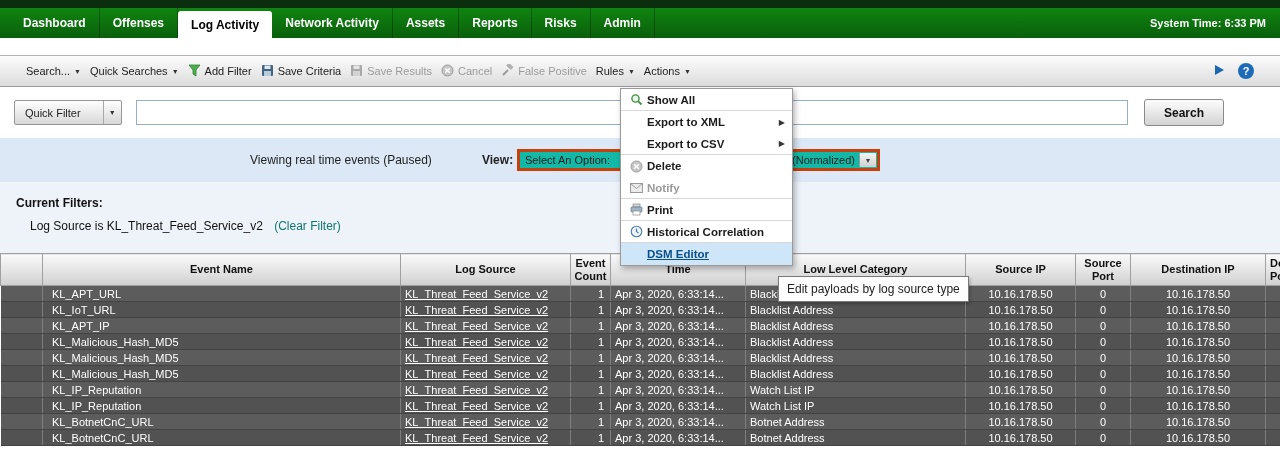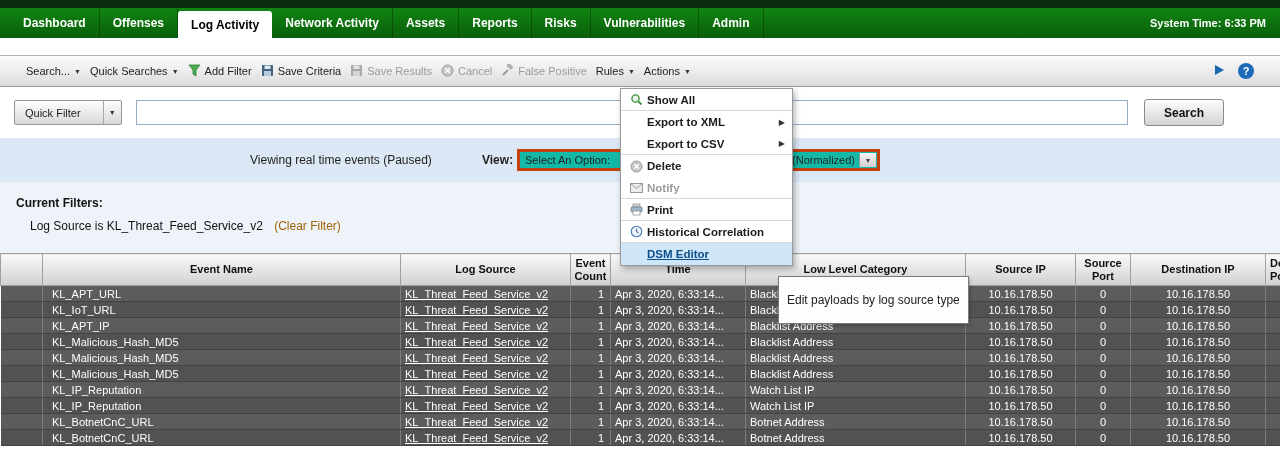--- a/index.html
+++ b/index.html
@@ -55,21 +55,21 @@
   .sel-view { left:517px; top:11px; width:150px; padding-left:5px; }
   .sel-display { left:742px; top:11px; width:138px; justify-content:flex-end; padding-right:22px; }
   .select-arrow { position:absolute; right:1px; top:1px; bottom:1px; width:17px;
                   background:linear-gradient(#f6f6f6,#cfcfcf); border-left:1px solid #9a9a9a;
                   display:flex; align-items:center; justify-content:center; font-size:7px; color:#444; }
 
   
   .filters-area { height:71px; background:#eef3fa; position:relative; font-size:12px; color:#111; }
   .filters-title { position:absolute; left:16px; top:14px; font-weight:bold; }
   .filter-line { position:absolute; left:30px; top:37px; }
-  .clear-link { color:#a16207; margin-left:8px; cursor:pointer; }
+  .clear-link { color:#0f766e; margin-left:8px; cursor:pointer; }
 
   
   .table-wrap { width:1280px; overflow:hidden; }
   .event-table { border-collapse:collapse; table-layout:fixed; width:1325px; }
   .event-table th { height:32px; background:linear-gradient(#fafafa,#d0d0d0);
                     border:1px solid #a0a0a0; font-size:11px; font-weight:bold; color:#111;
                     padding:1px 2px; line-height:13px; overflow:hidden; }
   .event-table th.th-dstport { text-align:left; padding-left:4px; }
   .event-table td { height:16px; border-bottom:1px solid #434343; border-right:1px solid #7e7e7e;
                     font-size:11px; color:#fff; overflow:hidden; white-space:nowrap; padding:0 4px; }
@@ -92,39 +92,38 @@
   .menu-item.sep { border-bottom:1px solid #d8d8d8; }
   .menu-item.disabled { color:#9b9b9b; }
   .menu-item.highlighted { background:#cfe5f8; }
   .menu-item.highlighted .mi-label { color:#084f8c; text-decoration:underline; }
   .mi-icon { width:21px; display:flex; align-items:center; justify-content:center; }
   .mi-label { white-space:nowrap; }
   .submenu-arrow { margin-left:auto; margin-right:7px; font-size:8px; color:#333; }
 
   
   .dsm-tooltip { position:absolute; left:778px; top:276px; z-index:60; background:#fdfdfd;
-                 border:1px solid #7a7a7a; padding:16px 8px; font-size:12px; color:#222;
+                 border:1px solid #7a7a7a; padding:5px 8px; font-size:12px; color:#222;
                  white-space:nowrap; box-shadow:1px 2px 3px rgba(0,0,0,.25); }
 </style>
 </head>
 <body>
 
 <div class="screen">
 
   <div class="topstrip"></div>
 
   <nav class="navbar">
     <div class="nav-tab">Dashboard</div>
     <div class="nav-tab">Offenses</div>
     <div class="nav-tab active">Log Activity</div>
     <div class="nav-tab">Network Activity</div>
     <div class="nav-tab">Assets</div>
     <div class="nav-tab">Reports</div>
     <div class="nav-tab">Risks</div>
-    <div class="nav-tab">Vulnerabilities</div>
     <div class="nav-tab">Admin</div>
     <div class="system-time">System Time: 6:33 PM</div>
   </nav>
 
   <div class="navgap"></div>
 
   <div class="toolbar">
     <div class="tb-item">
       <span>Search...</span>
       <span class="caret">▼</span>

